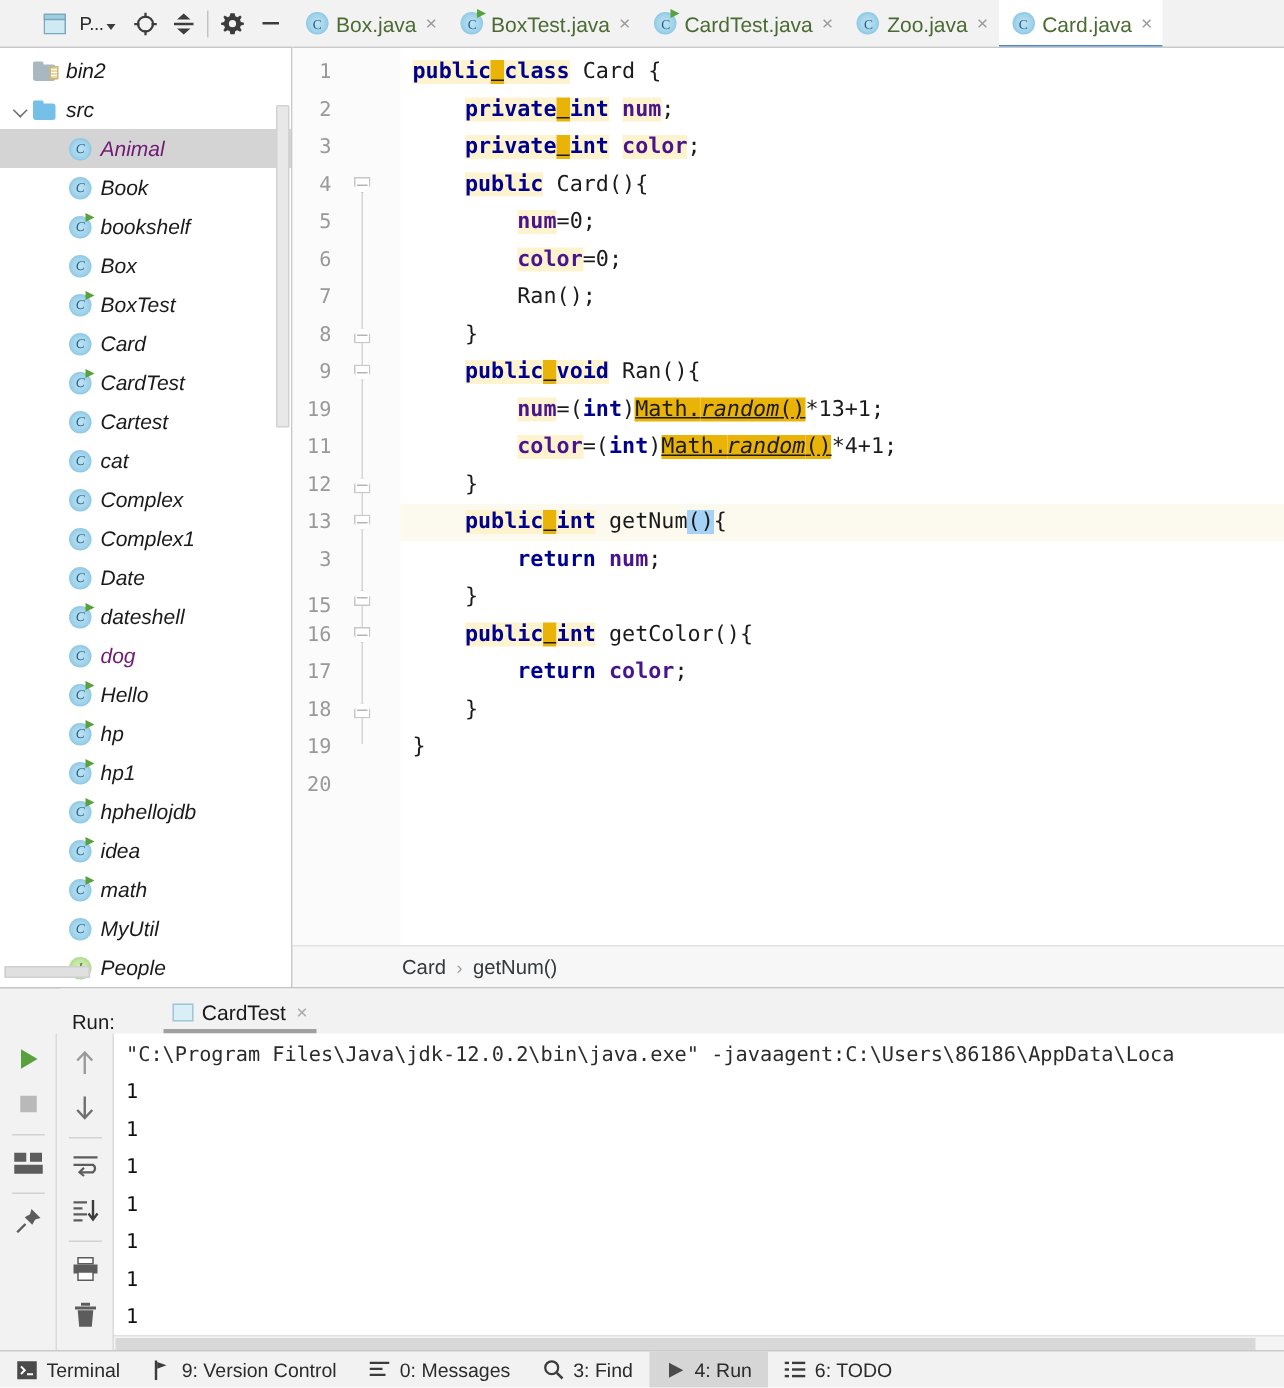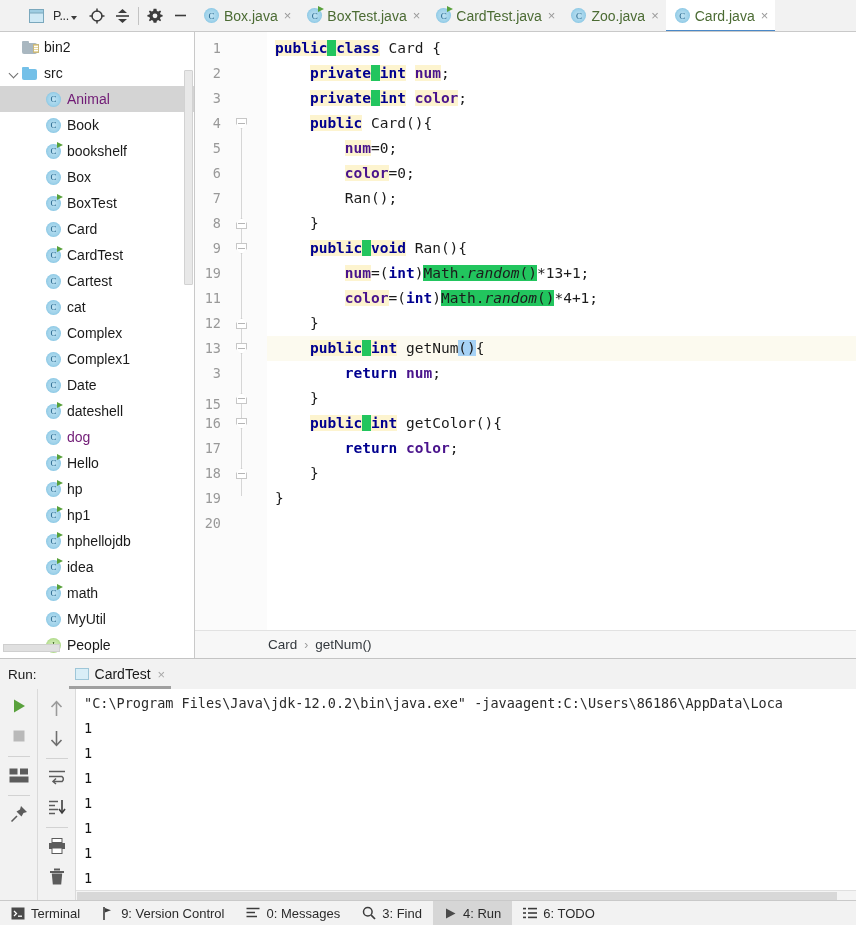--- a/index.html
+++ b/index.html
@@ -45,21 +45,21 @@
   .iicon { position:relative; width:15px;height:15px;border-radius:50%;
            background:radial-gradient(circle at 50% 50%, #ddf0c8 0%, #bfe39c 55%, #8cc765 100%);
            display:inline-flex;align-items:center;justify-content:center;
            font-size:9px;color:#3f6a24;font-family:"Liberation Serif",serif;flex:0 0 15px;}
 
   
   .middle { display:flex; flex:1 1 auto; min-height:0; }
 
   .sidebar { width:195px; flex:0 0 195px; background:#ffffff; position:relative; overflow:hidden;
              border-right:1px solid #c9c9c9;}
-  .tree { padding-top:2px; }
+  .tree { padding-top:2px;font-style:italic; }
   .node { display:flex; align-items:center; height:26px; padding-left:8px; font-size:14px; cursor:default; white-space:nowrap;}
   .node.sel { background:#d4d4d4; }
   .node .lbl { margin-left:6px; }
   .node.lvl0 { padding-left:22px; }
   .node.lvl1 { padding-left:46px; }
   .arrow { width:13px; height:13px; position:relative; flex:0 0 13px; margin-left:-14px; margin-right:1px;}
   .arrow:after{ content:""; position:absolute; left:2px; top:3px; width:6px;height:6px;
                 border-right:1.6px solid #6e6e6e; border-bottom:1.6px solid #6e6e6e; transform:rotate(45deg);}
   .folder { width:16px;height:13px;flex:0 0 16px; position:relative; }
   .folder:before{content:"";position:absolute;left:0;top:2px;width:15px;height:11px;border-radius:1px 2px 2px 2px;background:#74c0e8;}
@@ -87,31 +87,31 @@
   .foldline { position:absolute; right:25px; width:1px; background:#d6d6d6; }
 
   .code { position:relative; flex:1 1 auto; padding-left:4px; }
   .cl { position:absolute; left:8px; white-space:pre; line-height:25px; height:25px; color:#1b1b1b;}
   .caretline { position:absolute; left:0; right:0; height:25px; background:#fcfaef; }
   .kw { color:#00008f; font-weight:bold; background:#fdf4cf; }
   .kwp { color:#00008f; font-weight:bold; }
   .fld { color:#4a148c; font-weight:bold; background:#fdf4cf; }
   .fldp { color:#4a148c; font-weight:bold; }
   .stat { font-style:italic; color:#1b1b1b; }
-  .hl { background:#22c55e; }
+  .hl { background:#eab308;text-decoration:underline; }
   .selblue { background:#a6d2f5; }
   .plain { color:#1b1b1b; }
 
   .breadcrumb { height:28px; flex:0 0 28px; background:#f7f7f7; border-top:1px solid #e2e2e2;
                 display:flex; align-items:center; padding-left:73px; font-size:13.5px; color:#33383d; }
   .bc-sep { margin:0 7px; color:#9a9a9a; font-size:12px; }
 
   
   .runpanel { flex:0 0 242px; height:242px; background:#f2f2f2; border-top:1px solid #c4c4c4; display:flex; flex-direction:column;}
-  .run-head { height:30px; flex:0 0 30px; display:flex; align-items:center; background:#f2f2f2; position:relative;}
+  .run-head { height:30px; flex:0 0 30px; display:flex; align-items:flex-end; background:#f2f2f2; position:relative;margin-left:40px;}
   .run-label { font-size:13.5px; margin-left:8px; color:#1a1a1a; }
   .run-tab { display:flex; align-items:center; margin-left:32px; height:29px; padding:0 6px; position:relative;}
   .run-tab:after { content:""; position:absolute; left:0; right:0; bottom:0; height:3px; background:#a0a0a0; }
   .run-tab .rt-name { margin:0 7px 0 6px; font-size:14px; }
   .run-tab .xmark { color:#a8a8a8; font-size:13px; }
   .mini-win { width:14px;height:12px;border:1.5px solid #9ec6d8; background:#d9eef7; flex:0 0 14px;}
 
   .run-body { flex:1 1 auto; display:flex; min-height:0; }
   .run-tools { width:38px; flex:0 0 38px; background:#f2f2f2; border-right:1px solid #dadada; padding-top:4px;
                display:flex; flex-direction:column; align-items:center; }

